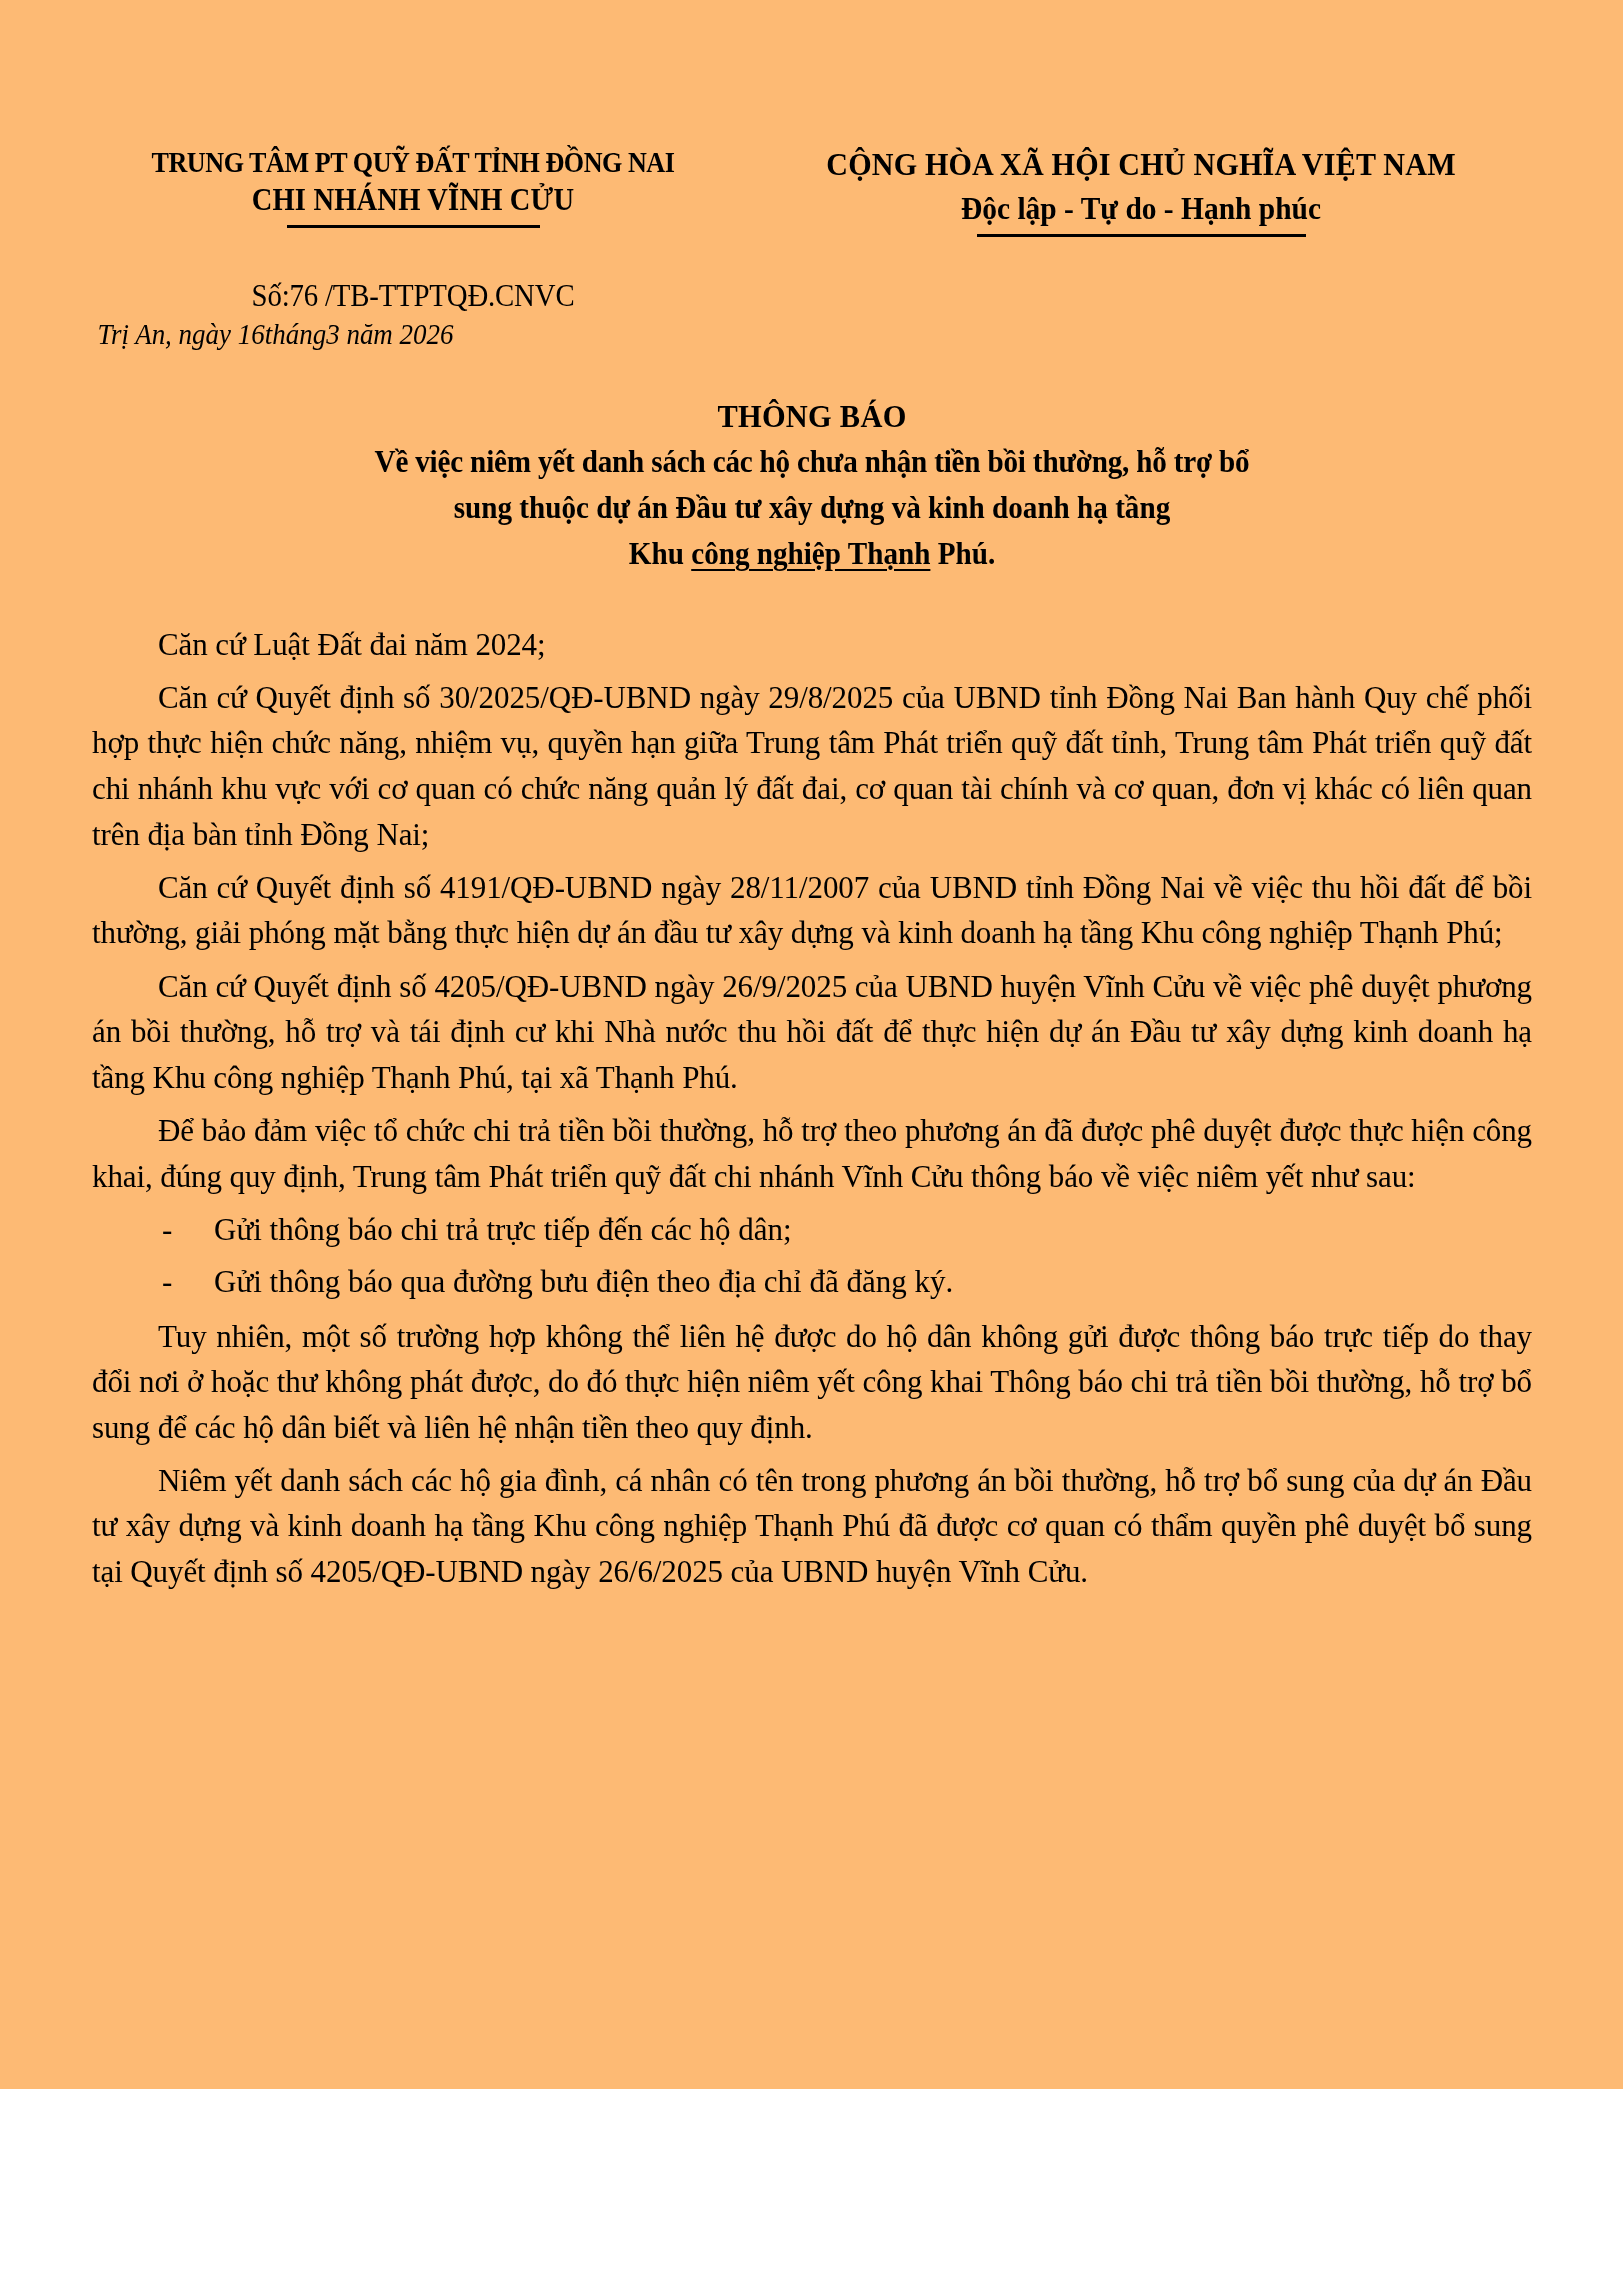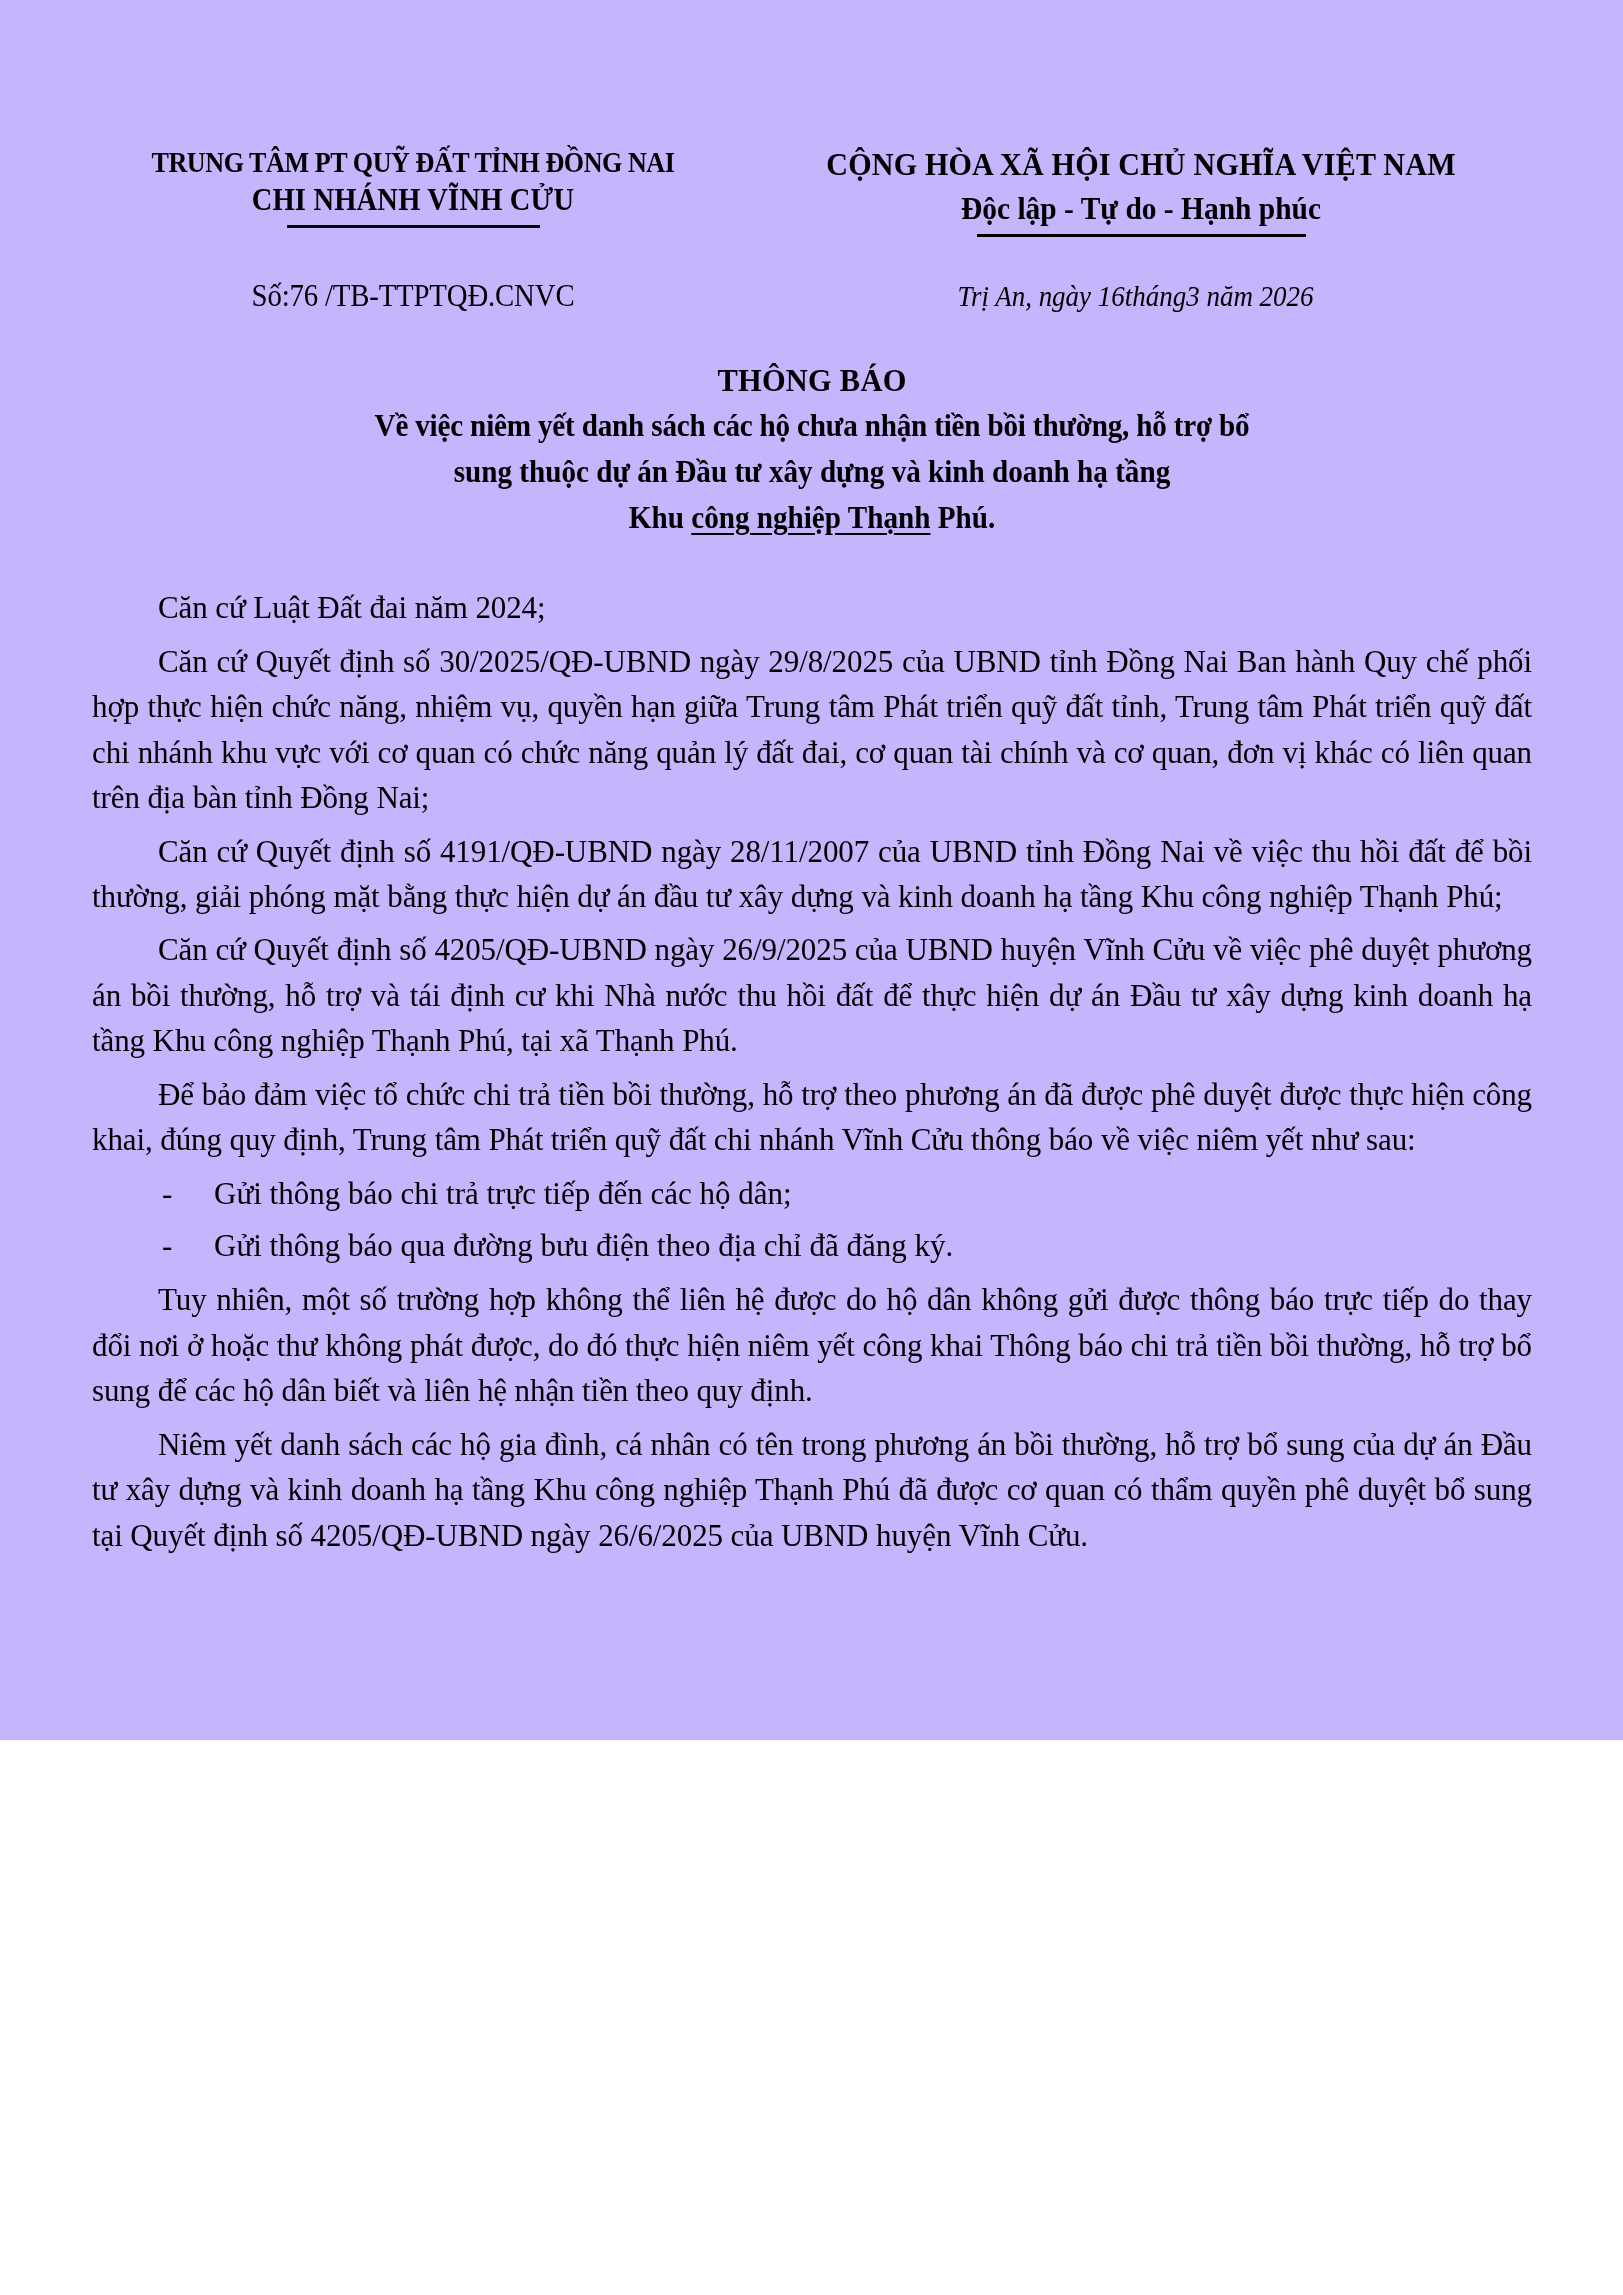--- a/index.html
+++ b/index.html
@@ -12,24 +12,24 @@
     width: 1624px;
     height: 2295px;
     font-family: "Liberation Serif", "DejaVu Serif", serif;
     color: #000000;
     position: relative;
     overflow: hidden;
   }
   .page {
     position: relative;
     width: 1624px;
-    height: 1740px;
+    height: 2089px;
     box-sizing: border-box;
     padding: 0;
-    background: #c4b5fd;
+    background: #fdba74;
   }
 
   
   .doc-header {
     display: flex;
     flex-direction: row;
     align-items: flex-start;
     padding: 145px 84px 0 84px;
     box-sizing: border-box;
   }
@@ -88,21 +88,21 @@
   .rule-mid {
     width: 329px;
     height: 3.1px;
     background: #000;
     margin: 5.4px auto 0 auto;
   }
 
   
   .meta-row {
     display: flex;
-    flex-direction: row;
+    flex-direction: column;
     align-items: baseline;
     padding: 40px 95px 0 84px;
     box-sizing: border-box;
   }
   .doc-number {
     width: 658px;
     text-align: center;
     font-size: 31px;
     line-height: 1.25;
     letter-spacing: -0.2px;

